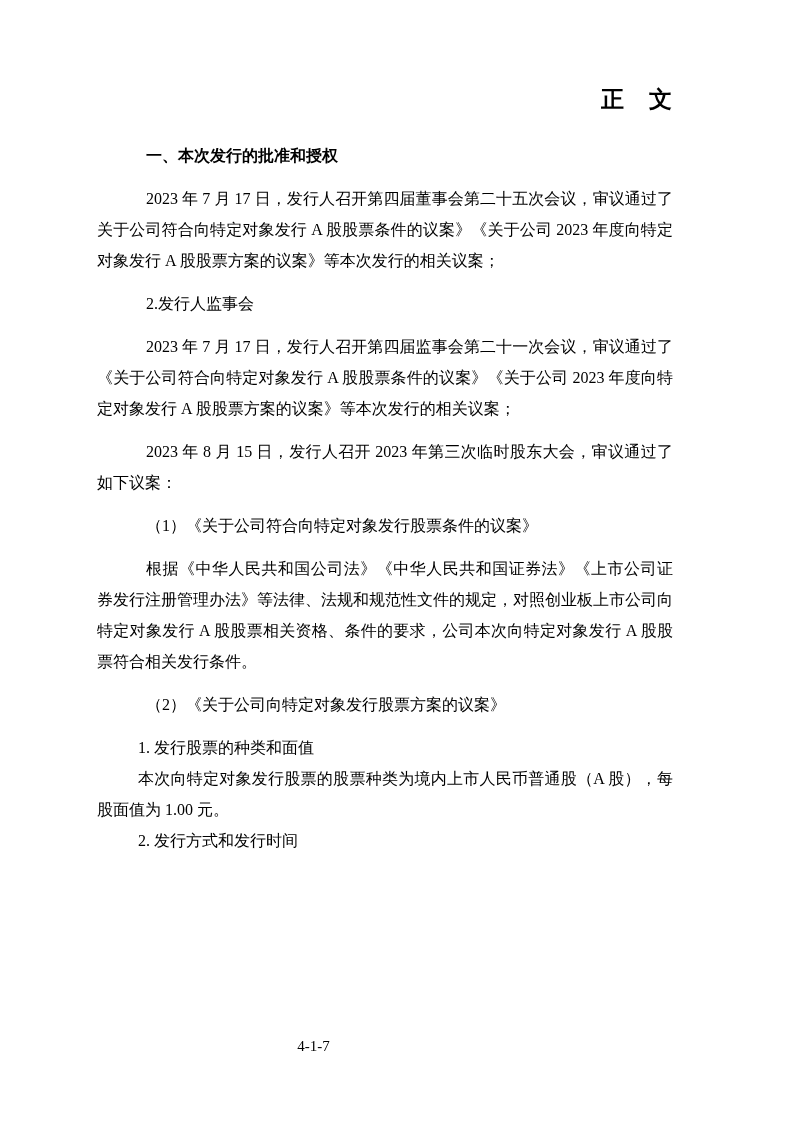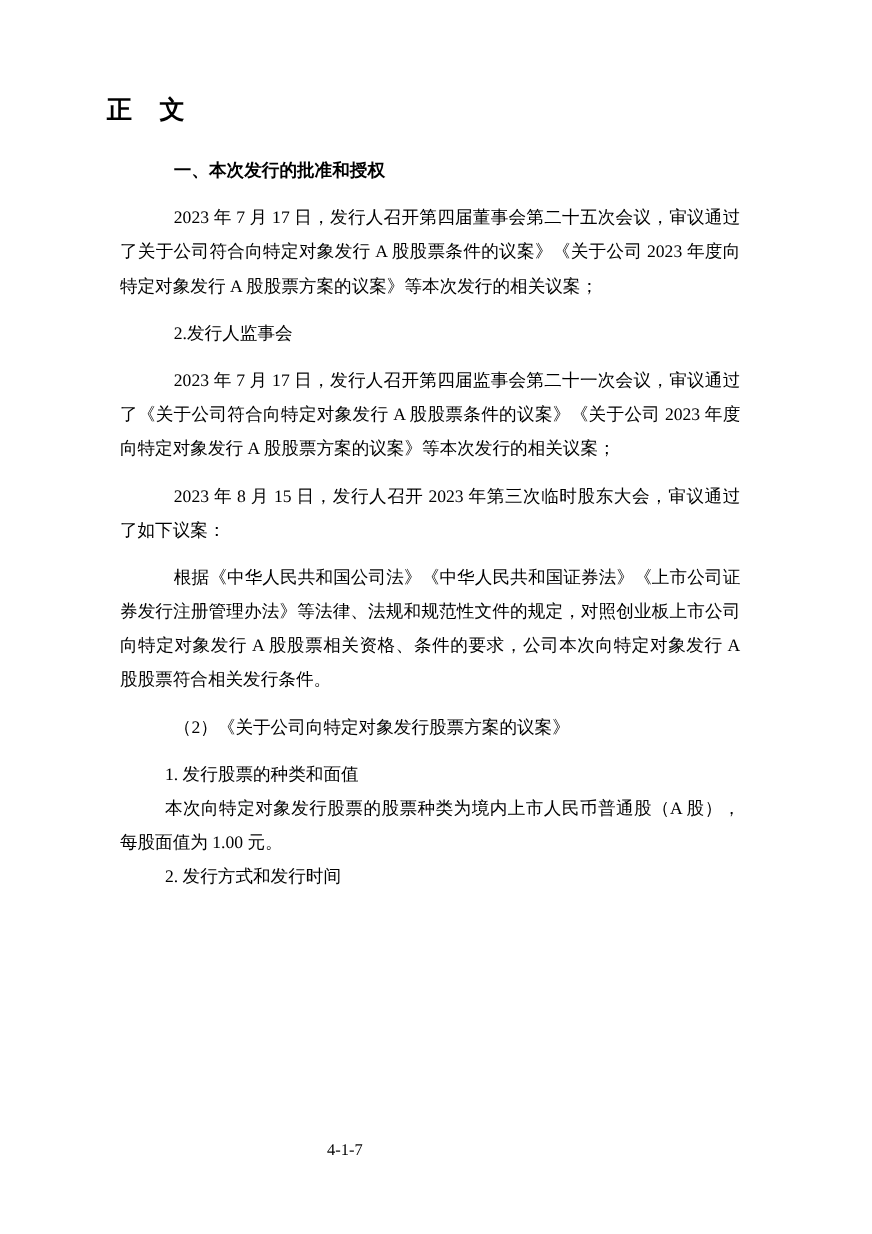--- a/index.html
+++ b/index.html
@@ -18,28 +18,28 @@
   .content {
     position: absolute;
     left: 97px;
     top: 84px;
     width: 576px;
   }
   .doc-title {
     font-size: 23px;
     font-weight: 700;
     line-height: 32px;
-    text-align: left;
+    text-align: right;
     margin: 0 0 24px 0;
     letter-spacing: 1px;
   }
   p.para {
     font-size: 16px;
     line-height: 31px;
-    margin: 12px 0 0 12px;
+    margin: 12px 0 0 0;
     text-align: justify;
     text-indent: 49px;
     word-break: break-all;
   }
   p.para.h1, p.para.h2 {
     font-weight: 700;
     text-align: left;
   }
   p.para.tight {
     margin-top: 0;
@@ -71,20 +71,21 @@
 
   <p class="para">2023 年 7 月 17 日，发行人召开第四届董事会第二十五次会议，审议通过了关于公司符合向特定对象发行 A 股股票条件的议案》《关于公司 2023 年度向特定对象发行 A 股股票方案的议案》等本次发行的相关议案；</p>
 
   <p class="para">2.发行人监事会</p>
 
   <p class="para">2023 年 7 月 17 日，发行人召开第四届监事会第二十一次会议，审议通过了《关于公司符合向特定对象发行 A 股股票条件的议案》《关于公司 2023 年度向特定对象发行 A 股股票方案的议案》等本次发行的相关议案；</p>
 
 
   <p class="para">2023 年 8 月 15 日，发行人召开 2023 年第三次临时股东大会，审议通过了如下议案：</p>
 
+  <p class="para">（1）《关于公司符合向特定对象发行股票条件的议案》</p>
 
   <p class="para">根据《中华人民共和国公司法》《中华人民共和国证券法》《上市公司证券发行注册管理办法》等法律、法规和规范性文件的规定，对照创业板上市公司向特定对象发行 A 股股票相关资格、条件的要求，公司本次向特定对象发行 A 股股票符合相关发行条件。</p>
 
   <p class="para">（2）《关于公司向特定对象发行股票方案的议案》</p>
 
   <p class="para tight-first">1. 发行股票的种类和面值</p>
 
   <p class="para tight">本次向特定对象发行股票的股票种类为境内上市人民币普通股（A 股），每股面值为 1.00 元。</p>
 
   <p class="para tight">2. 发行方式和发行时间</p>

